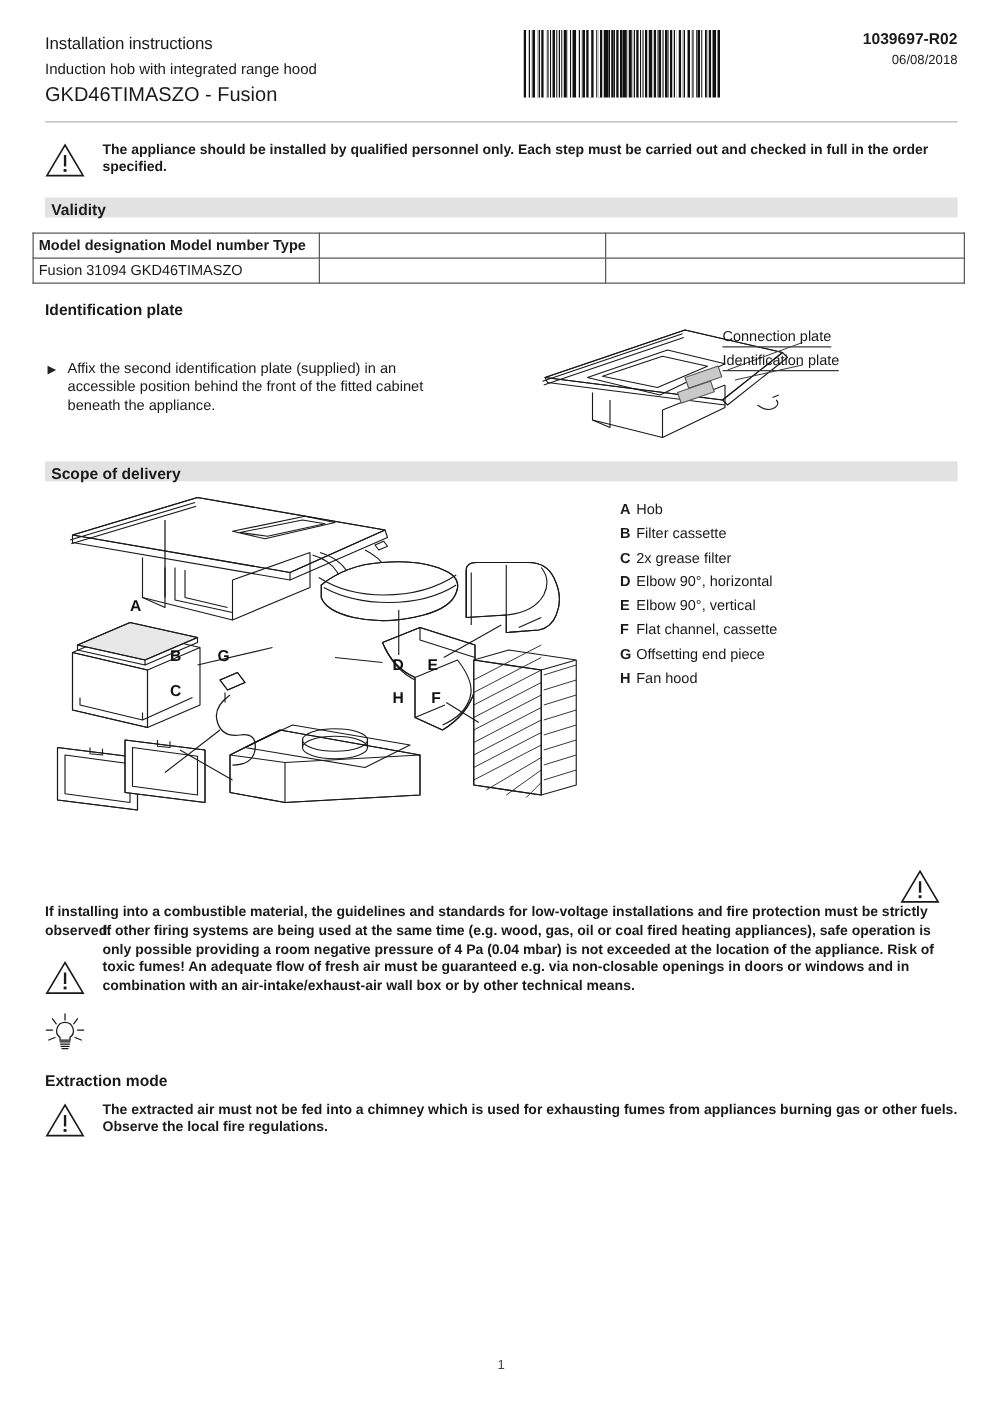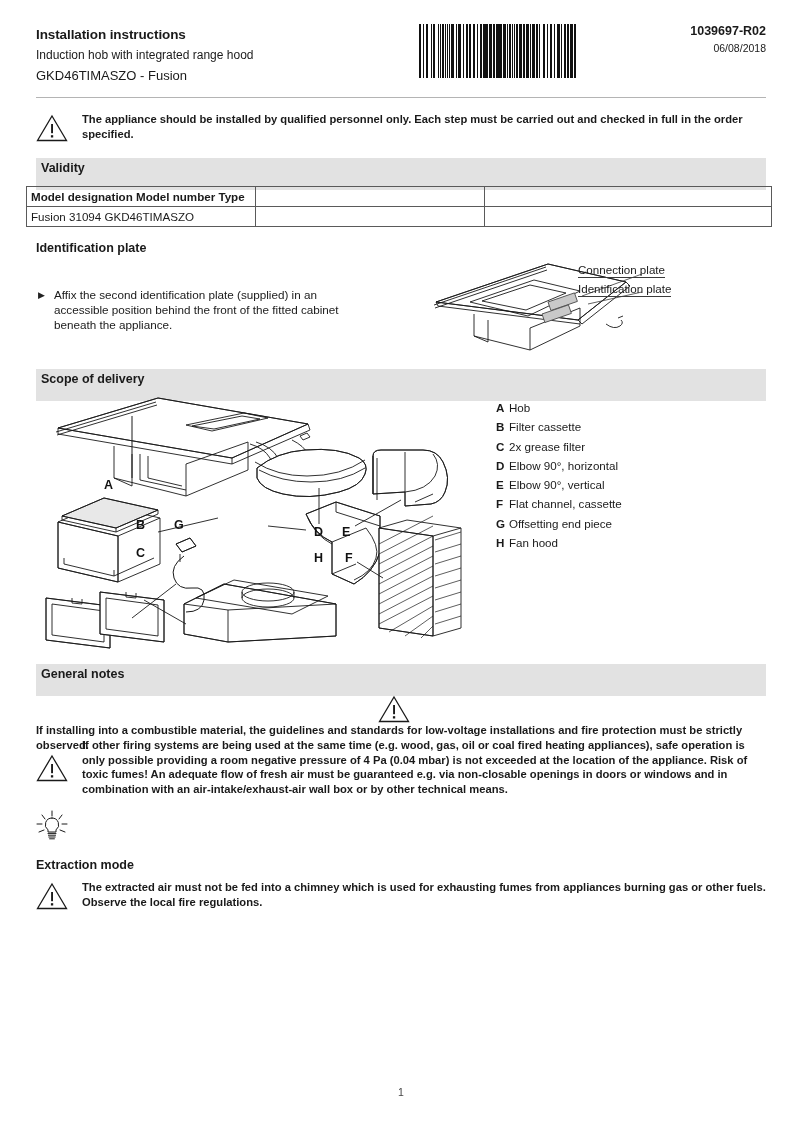--- a/index.html
+++ b/index.html
@@ -22,32 +22,32 @@
     height: 1134px;
     overflow: hidden;
   }
   .col { position: absolute; }
 
   
   #doc-title {
     position: absolute;
     left: 36px; top: 27px;
     font-size: 13.5px;
-    font-weight: bold;
+    font-weight: normal;
     letter-spacing: -0.1px;
   }
   #doc-subtitle {
     position: absolute;
     left: 36px; top: 48px;
     font-size: 12px;
   }
   #doc-model {
     position: absolute;
     left: 36px; top: 68px;
-    font-size: 13px;
+    font-size: 16px;
   }
   #doc-number {
     position: absolute;
     right: 36px; top: 24px;
     font-size: 12.5px;
     font-weight: bold;
     text-align: right;
   }
   #doc-date {
     position: absolute;
@@ -72,40 +72,40 @@
     left: 36px; top: 97px;
     width: 730px;
     border-top: 1px solid #b4b4b4;
   }
 
   
   .band {
     position: absolute;
     left: 36px;
     width: 730px;
-    height: 32px;
+    height: 16px;
     background: #e2e2e2;
     font-size: 12.5px;
     font-weight: bold;
     line-height: 20px;
     padding-left: 5px;
     box-sizing: border-box;
   }
   .plain-heading {
     position: absolute;
     left: 36px;
     font-size: 12.5px;
     font-weight: bold;
   }
 
   
   .note {
     position: absolute;
     display: flex;
-    align-items: center;
+    align-items: flex-end;
   }
   .note .ico {
     flex: 0 0 auto;
     width: 34px;
     margin-right: 12px;
     padding-top: 2px;
   }
   .note .txt {
     font-size: 11.2px;
     font-weight: bold;
@@ -584,21 +584,20 @@
       <span class="key">F</span><span>Flat channel, cassette</span>
     </div>
     <div class="row">
       <span class="key">G</span><span>Offsetting end piece</span>
     </div>
     <div class="row">
       <span class="key">H</span><span>Fan hood</span>
     </div>
   </div>
 
-  <div class="band" style="top:664px;">General notes</div>
 
   <div class="note" style="left:36px; top:693px; width:730px;flex-direction:column;">
     <div class="ico">
       <svg width="32" height="28" viewBox="0 0 32 28">
         <path d="M16 2 L30.5 26.5 L1.5 26.5 Z" fill="none" stroke="#1a1a1a" stroke-width="1.3"></path>
         <rect x="15.1" y="10" width="1.9" height="9.2" fill="#1a1a1a"></rect>
         <rect x="14.9" y="21.2" width="2.3" height="2.3" fill="#1a1a1a"></rect>
       </svg>
     </div>
     <div class="txt">If installing into a combustible material, the guidelines and standards for low-voltage installations and fire protection must be strictly observed.</div>

